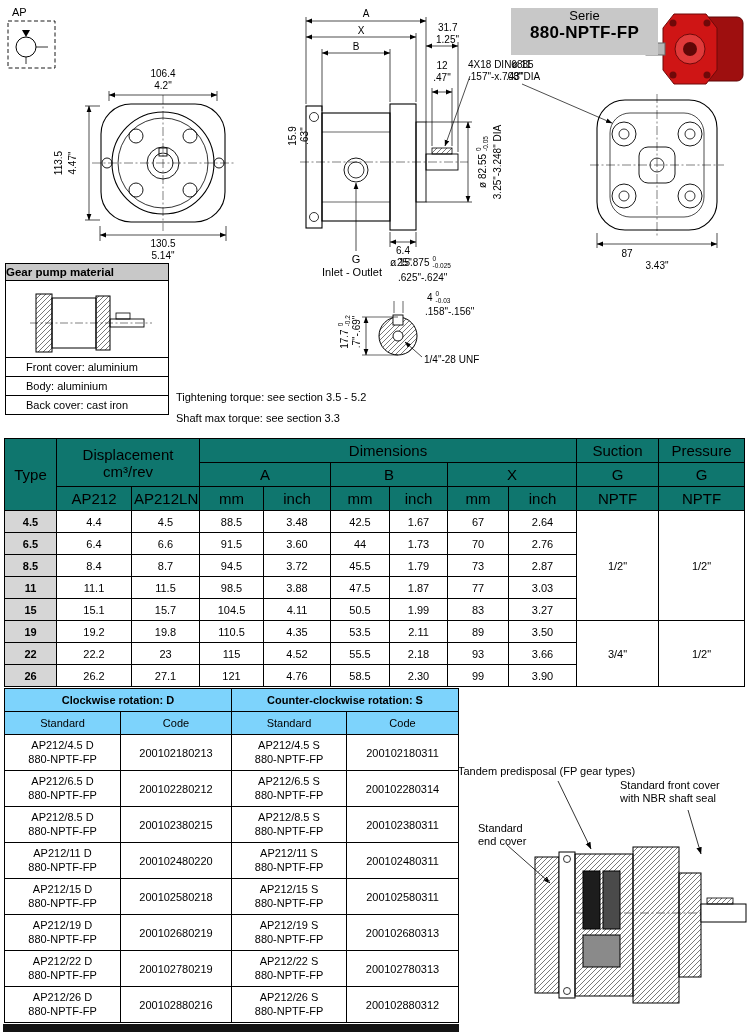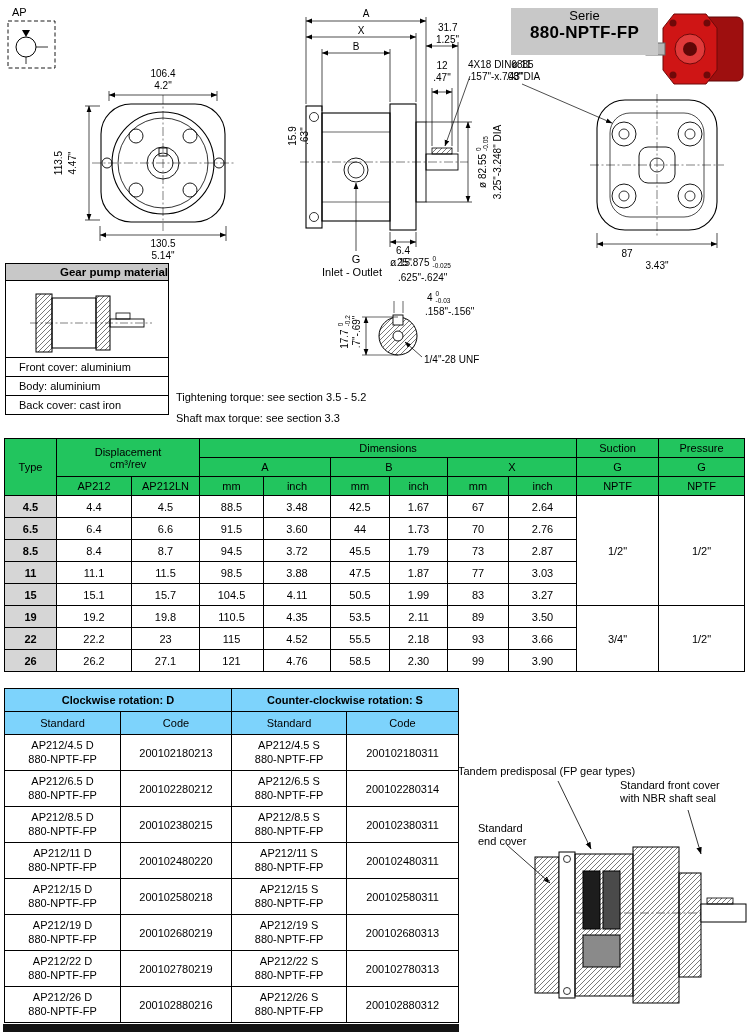--- a/index.html
+++ b/index.html
@@ -11,27 +11,27 @@
   .rot{transform:translate(-50%,-50%) rotate(-90deg)}
   .flex{display:inline-flex;align-items:center;gap:1px}
   .tol{display:inline-flex;flex-direction:column;font-size:6.5px;line-height:6.5px;text-align:left;margin-left:2px}
   .s11{font-size:11px;line-height:12px}
   .note{position:absolute;font-size:11px}
   .ann{position:absolute;font-size:11px;line-height:12.5px;white-space:pre-line}
   #seriebox{position:absolute;left:511px;top:8px;width:147px;height:47px;background:#c8c8c8;text-align:center}
   #seriebox .l1{font-size:13px;}
   #seriebox .l2{font-size:17px;font-weight:bold;letter-spacing:.3px}
   #matbox{position:absolute;left:5px;top:263px;width:164px;box-sizing:border-box}
-  #mattitle{border:1px solid #000;background:#c8c8c8;font-size:11.5px;font-weight:bold;text-align:right;height:18px;line-height:17px;box-sizing:border-box}
+  #mattitle{border:1px solid #000;background:#c8c8c8;font-size:11.5px;font-weight:bold;text-align:left;height:18px;line-height:17px;box-sizing:border-box}
   #matdraw{border:1px solid #000;border-top:none;height:77px;box-sizing:border-box}
-  .matrow{border:1px solid #000;border-top:none;background:#fff;font-size:11px;line-height:14px;padding:2px 13px;height:19px;box-sizing:border-box}
+  .matrow{border:1px solid #000;border-top:none;background:#fff;font-size:11px;line-height:14px;padding:2px 20px;height:19px;box-sizing:border-box}
   table{border-collapse:collapse;position:absolute;table-layout:fixed}
   th,td{border:1px solid #000;text-align:center;vertical-align:middle}
   #dimtable{left:4px;top:438px;width:740px}
-  #dimtable th{background:#22c55e;font-weight:normal;font-size:11px;padding:3px 2px}
+  #dimtable th{background:#0f766e;font-weight:normal;font-size:15px;padding:3px 2px}
   #dimtable td{font-size:11px;padding:4.5px 2px;background:#fff}
   #dimtable td.typec{background:#d6d6d6;font-weight:bold}
   #ordtable{left:4px;top:688px;width:454px}
   #ordtable th{background:#7dd3fc;font-size:11px;padding:5px 2px;font-weight:normal}
   #ordtable th.grp{font-weight:bold}
   #ordtable td{font-size:11px;background:#fff;height:35px;padding:0 2px}
   .std{white-space:pre-line;line-height:13.5px}
   #blackbar{position:absolute;left:3px;top:1024px;width:456px;height:8px;background:#141414}
 </style>
 </head>

